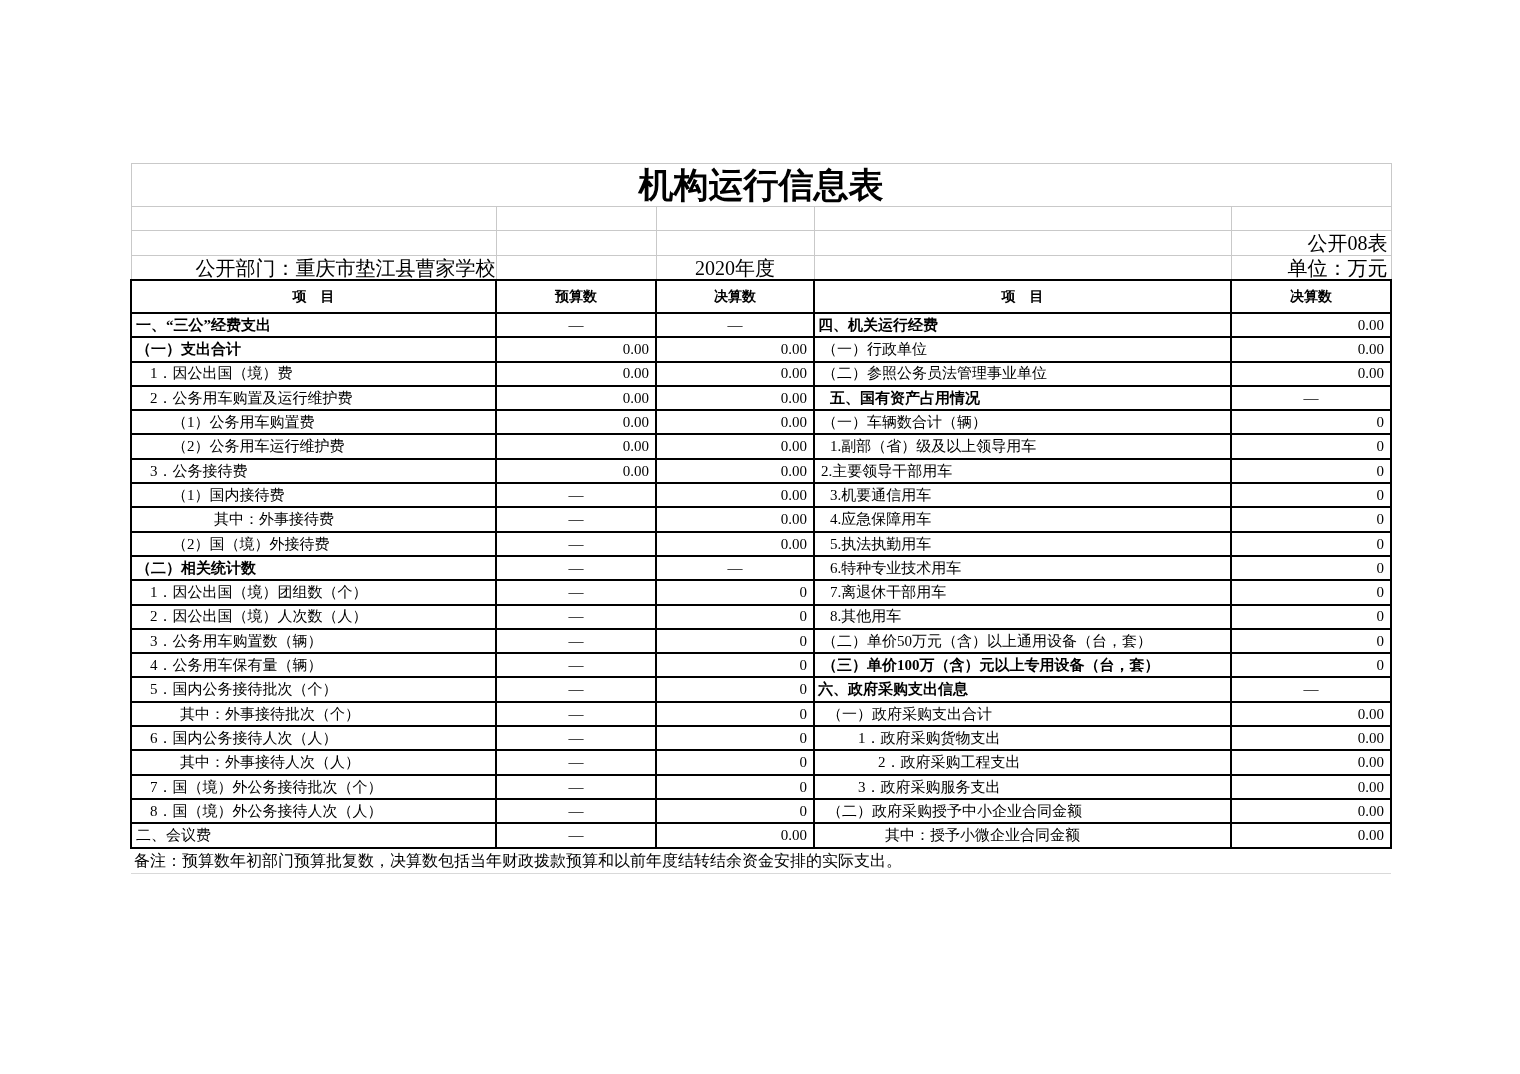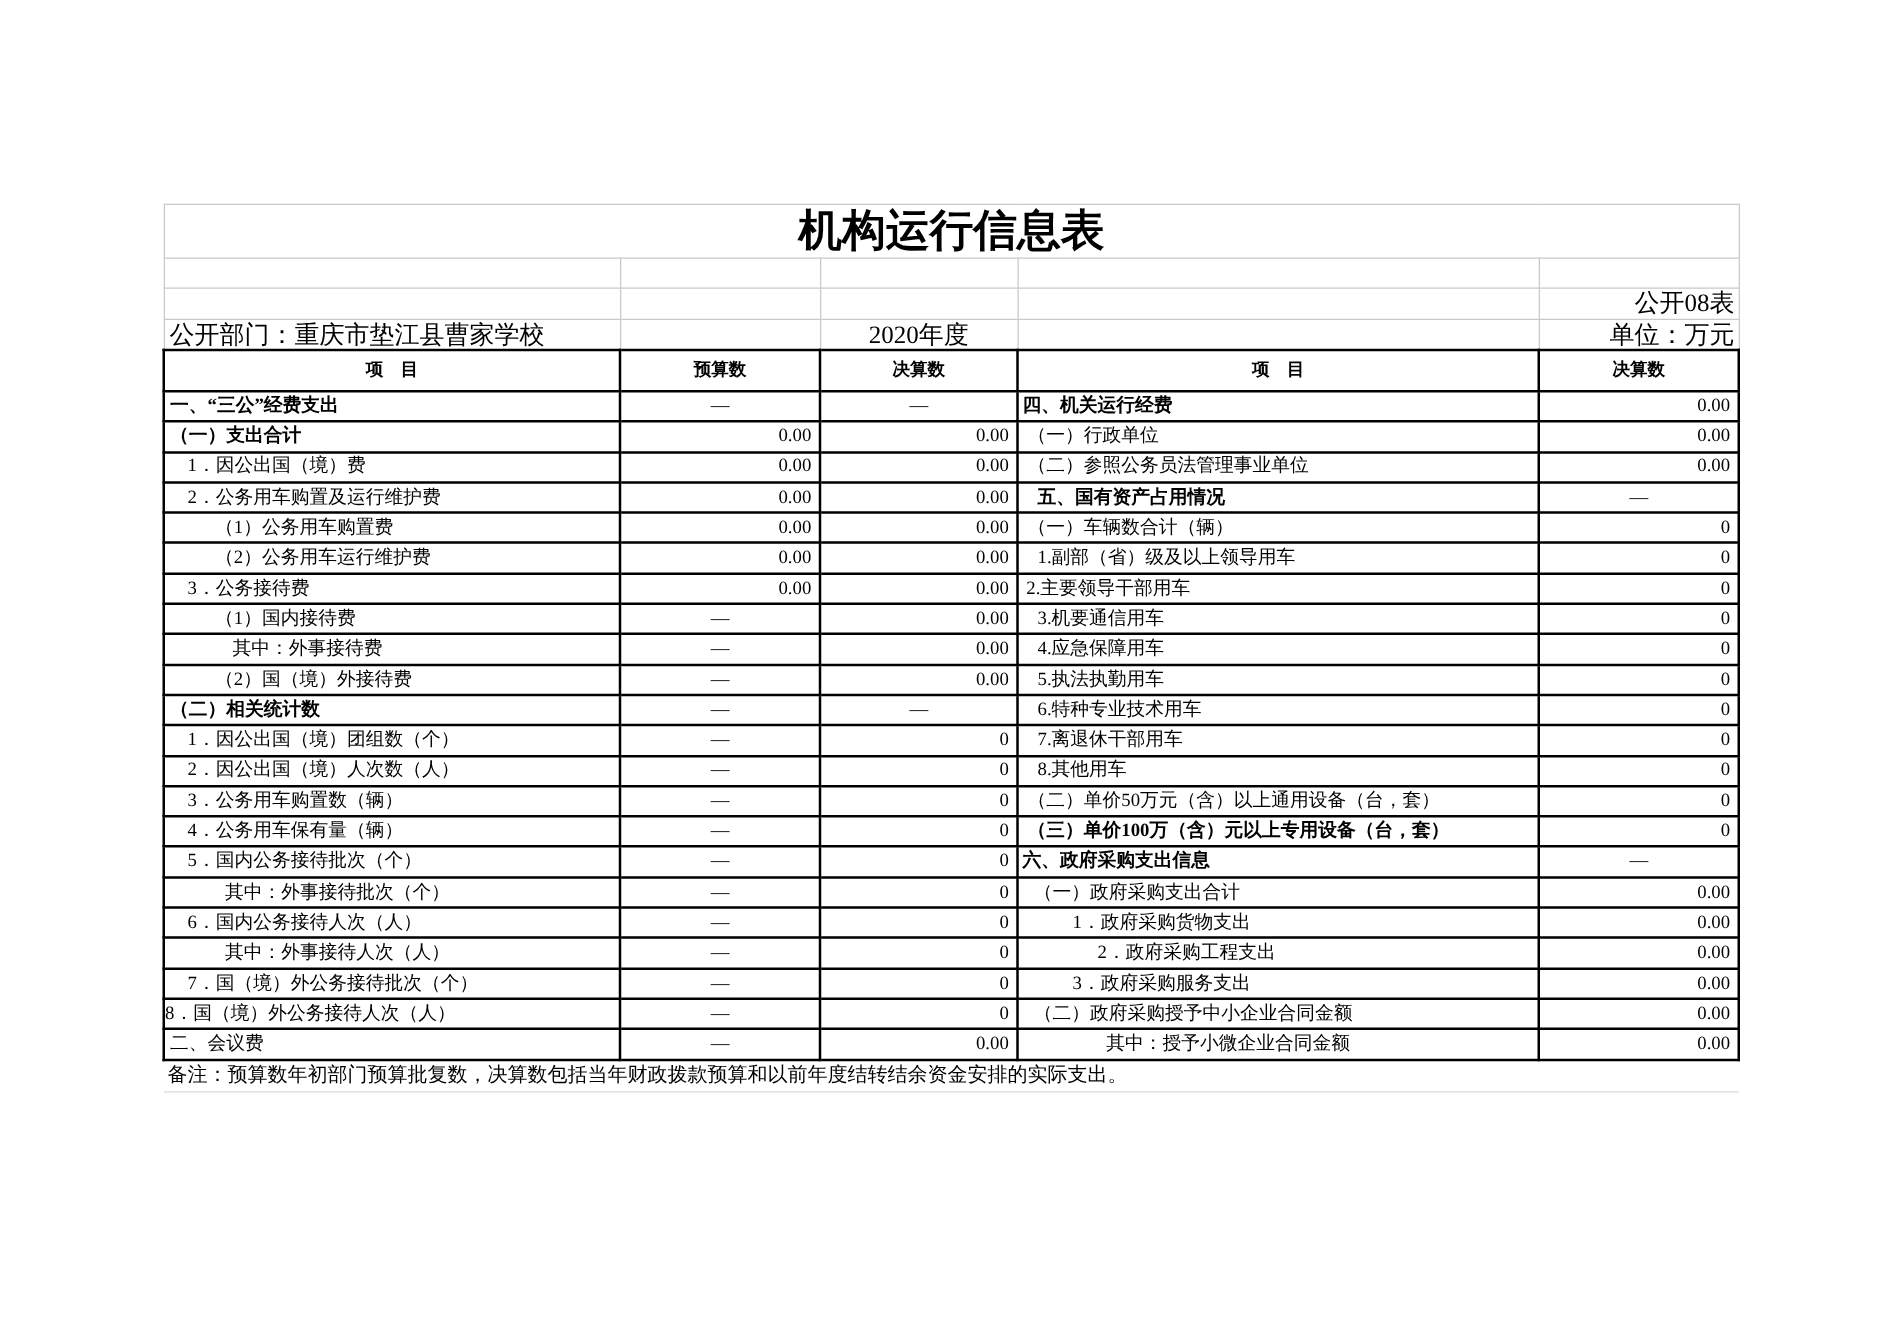--- a/index.html
+++ b/index.html
@@ -47,21 +47,21 @@
     font-size:35px;
   }
   
   .top-row td{
     height:23px;
     border:1px solid var(--light);
     font-size:20px;
   }
   .row-sheetno td{height:24px;}
   .row-meta td{height:23px;}
-  .cell-left{text-align:left;padding-left:4px;}
+  .cell-left{text-align:right;padding-left:4px;}
   .cell-center{text-align:center;}
   .cell-right{text-align:right;padding-right:3px;}
   
   .head-row th{
     height:31px;
     border:2px solid var(--dark);
     text-align:center;
     font-weight:bold;
     font-size:14px;
   }
@@ -180,21 +180,21 @@
           <td class="val">0</td>
         </tr>
         <tr>
           <td class="lbl" style="padding-left: 40px;">（1）国内接待费</td>
           <td class="val dash">—</td>
           <td class="val">0.00</td>
           <td class="lbl" style="padding-left: 15px;">3.机要通信用车</td>
           <td class="val">0</td>
         </tr>
         <tr>
-          <td class="lbl" style="padding-left: 54px;">其中：外事接待费</td>
+          <td class="lbl" style="padding-left: 82px;">其中：外事接待费</td>
           <td class="val dash">—</td>
           <td class="val">0.00</td>
           <td class="lbl" style="padding-left: 15px;">4.应急保障用车</td>
           <td class="val">0</td>
         </tr>
         <tr>
           <td class="lbl" style="padding-left: 40px;">（2）国（境）外接待费</td>
           <td class="val dash">—</td>
           <td class="val">0.00</td>
           <td class="lbl" style="padding-left: 15px;">5.执法执勤用车</td>
@@ -264,21 +264,21 @@
           <td class="val">0.00</td>
         </tr>
         <tr>
           <td class="lbl" style="padding-left: 18px;">7．国（境）外公务接待批次（个）</td>
           <td class="val dash">—</td>
           <td class="val">0</td>
           <td class="lbl" style="padding-left: 43px;">3．政府采购服务支出</td>
           <td class="val">0.00</td>
         </tr>
         <tr>
-          <td class="lbl" style="">8．国（境）外公务接待人次（人）</td>
+          <td class="lbl" style="padding-left: 18px;">8．国（境）外公务接待人次（人）</td>
           <td class="val dash">—</td>
           <td class="val">0</td>
           <td class="lbl" style="padding-left: 12px;">（二）政府采购授予中小企业合同金额</td>
           <td class="val">0.00</td>
         </tr>
         <tr>
           <td class="lbl" style="padding-left: 4px;">二、会议费</td>
           <td class="val dash">—</td>
           <td class="val">0.00</td>
           <td class="lbl" style="padding-left: 70px;">其中：授予小微企业合同金额</td>

